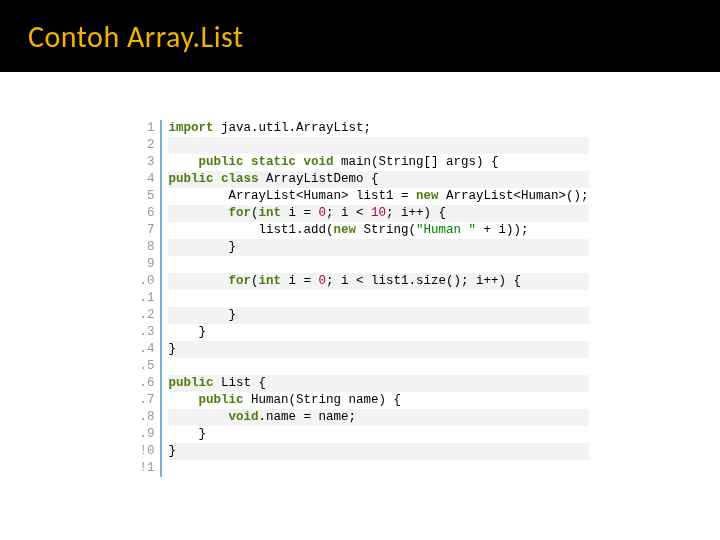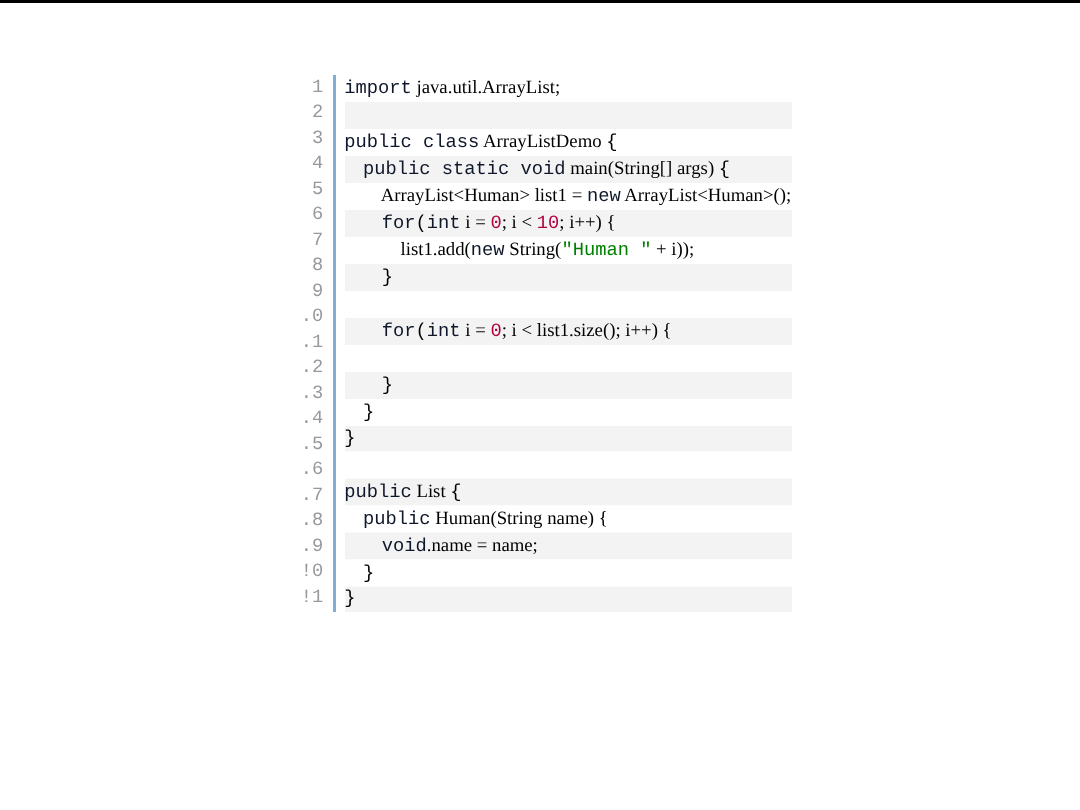--- a/index.html
+++ b/index.html
@@ -56,31 +56,34 @@
   }
   .code .row {
     white-space: pre;
   }
   .code .row:nth-child(even) {
     background: #f3f3f3;
   }
   .code .row:nth-child(odd) {
     background: #fff;
   }
-  .kw   { color: #0f172a; font-weight: normal; }                           
+  .kw   { color: #4d7c0f; font-weight: bold; }                           
   .num  { color: #b00040; }                        
   .str  { color: #008000; }                        
-  .pln  { color: #000; font-family: Liberation Serif, serif; }
+  .pln  { color: #000; }
   .pun  { color: #000; }
 </style>
 </head>
 <body>
 
 <div class="slide">
 
+  <div class="header-band">
+    <span class="title">Contoh Array.List</span>
+  </div>
   <div class="divider"></div>
 
   <div class="content">
     <div class="code-box">
 
       <div class="gutter">
         <div>1</div>
         <div>2</div>
         <div>3</div>
         <div>4</div>
@@ -99,22 +102,22 @@
         <div>.7</div>
         <div>.8</div>
         <div>.9</div>
         <div>!0</div>
         <div>!1</div>
       </div>
 
       <div class="code">
         <div class="row"><span class="kw">import</span><span class="pln"> java.util.ArrayList;</span></div>
         <div class="row"><span class="pln"> </span></div>
+        <div class="row"><span class="pln">    </span><span class="kw">public static void</span><span class="pln"> main(String[] args) </span><span class="pun">{</span></div>
         <div class="row"><span class="kw">public class</span><span class="pln"> ArrayListDemo </span><span class="pun">{</span></div>
-        <div class="row"><span class="pln">    </span><span class="kw">public static void</span><span class="pln"> main(String[] args) </span><span class="pun">{</span></div>
         <div class="row"><span class="pln">        </span><span class="pln">ArrayList&lt;Human&gt; list1 = </span><span class="kw">new</span><span class="pln"> ArrayList&lt;Human&gt;();</span></div>
         <div class="row"><span class="pln">        </span><span class="kw">for</span><span class="pun">(</span><span class="kw">int</span><span class="pln"> i = </span><span class="num">0</span><span class="pln">; i &lt; </span><span class="num">10</span><span class="pln">; i++) {</span></div>
         <div class="row"><span class="pln">            </span><span class="pln">list1.add(</span><span class="kw">new</span><span class="pln"> String(</span><span class="str">"Human "</span><span class="pln"> + i));</span></div>
         <div class="row"><span class="pln">        </span><span class="pun">}</span></div>
         <div class="row"><span class="pln"> </span></div>
         <div class="row"><span class="pln">        </span><span class="kw">for</span><span class="pun">(</span><span class="kw">int</span><span class="pln"> i = </span><span class="num">0</span><span class="pln">; i &lt; list1.size(); i++) {</span></div>
         <div class="row"><span class="pln">            </span></div>
         <div class="row"><span class="pln">        </span><span class="pun">}</span></div>
         <div class="row"><span class="pln">    </span><span class="pun">}</span></div>
         <div class="row"><span class="pun">}</span></div>

